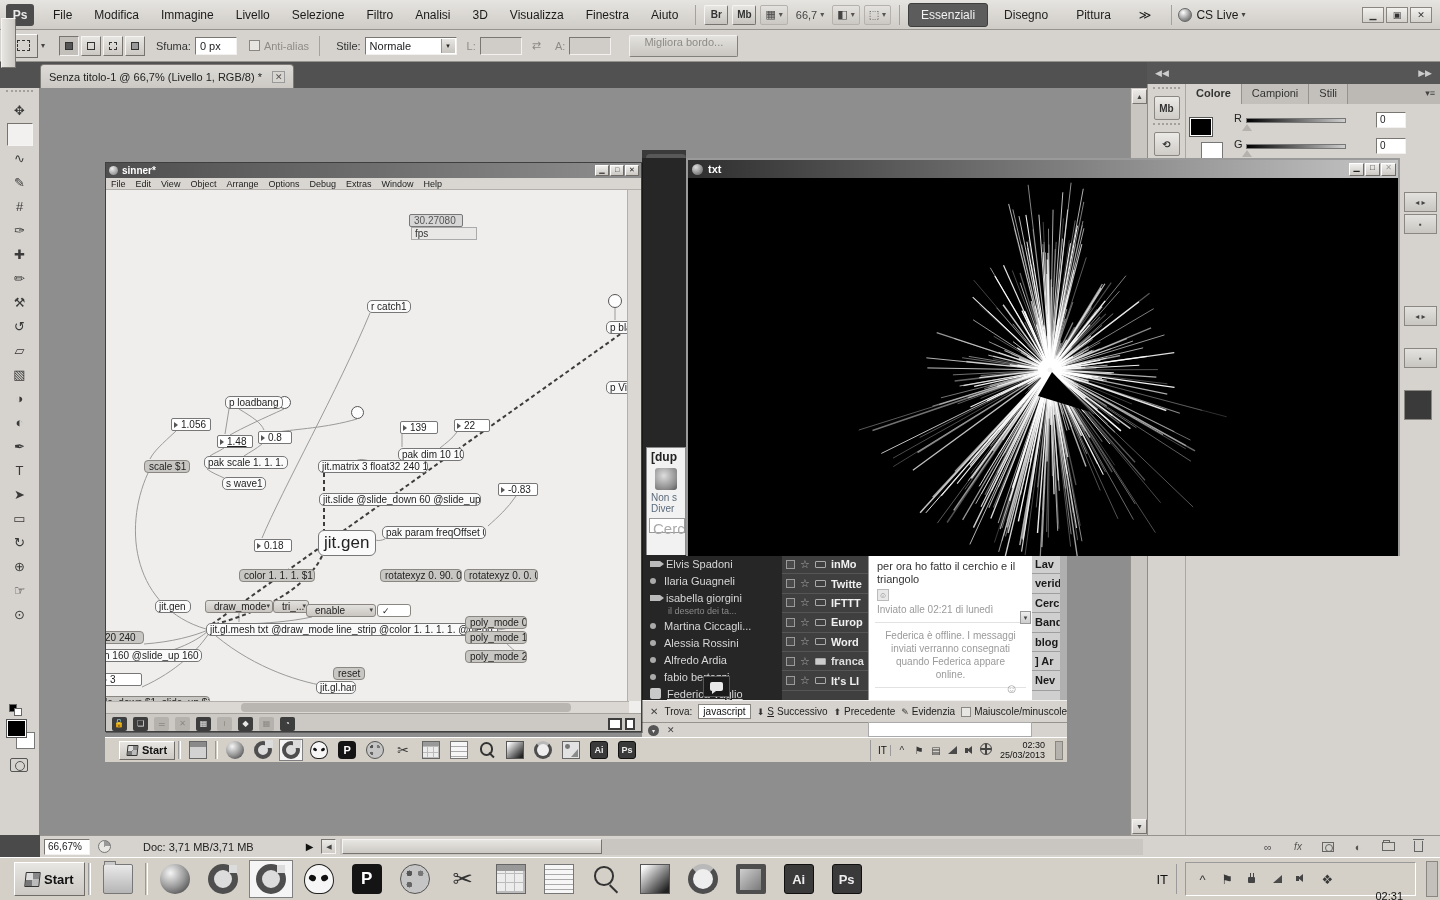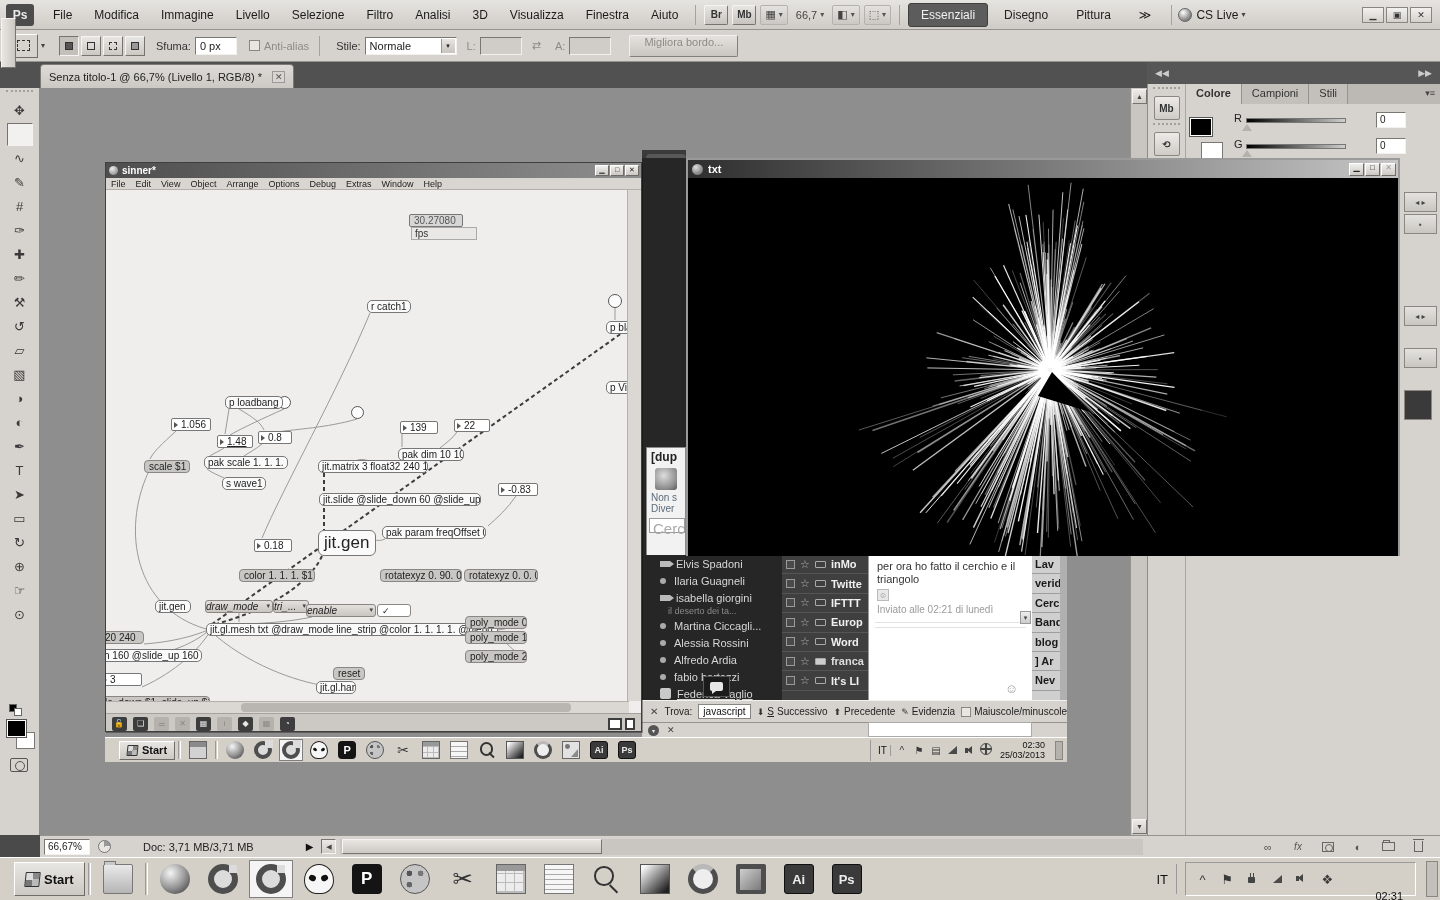--- a/index.html
+++ b/index.html
@@ -139,21 +139,21 @@
   #ff-dialog{position:absolute;left:4px;top:289px;width:40px;height:110px;background:#f2f2f2;
     border:1px solid #8a8a8a;overflow:hidden;font-size:10px;color:#555;}
   #ff-dialog .title{font-weight:bold;font-size:12px;color:#222;white-space:nowrap;padding:2px 0 0 4px;}
   #ff-dialog .avatar{width:22px;height:22px;margin:4px 0 2px 8px;border-radius:3px;
     background:radial-gradient(circle at 40% 35%,#ddd,#8a8a8a 70%,#555);}
   #ff-dialog .lnk{padding-left:4px;white-space:nowrap;color:#5a6a7a;}
   #ff-dialog .srch{margin:4px 0 16px 2px;width:36px;height:15px;border:1px solid #9a9a9a;background:#fff;
     color:#aaa;font-size:15px;padding:1px 3px;white-space:nowrap;}
   #chatblock{position:absolute;left:0;top:397px;width:425px;height:145px;}
   #chat-sidebar{position:absolute;left:0;top:0;width:140px;height:145px;background:#262626;overflow:hidden;}
-  .contact{height:17px;display:flex;align-items:center;padding-left:8px;color:#d6d6d6;font-size:11px;white-space:nowrap;margin-left:10px;}
+  .contact{height:17px;display:flex;align-items:center;padding-left:8px;color:#d6d6d6;font-size:11px;white-space:nowrap;}
   .contact .cam{width:10px;height:6px;background:#bbb;position:relative;margin-right:6px;flex:none;}
   .contact .cam::after{content:"";position:absolute;right:-4px;top:0;border-top:3px solid transparent;
     border-bottom:3px solid transparent;border-left:4px solid #bbb;}
   .contact .dot{width:6px;height:6px;border-radius:50%;background:#aaa;margin-right:8px;flex:none;}
   .contact .av{width:11px;height:11px;background:#c9c9c9;border-radius:2px;margin-right:6px;flex:none;}
   .contact.u .nm{text-decoration:underline;}
   .contact-sub{height:11px;font-size:9px;color:#8a8a8a;padding-left:26px;white-space:nowrap;}
   #chat-toggle{position:absolute;left:61px;top:121px;width:27px;height:21px;background:#1b1b1b;border:1px solid #555;
     display:flex;align-items:center;justify-content:center;}
   #chat-toggle .bub{width:13px;height:9px;background:#e8e8e8;border-radius:2px;position:relative;}
@@ -299,21 +299,21 @@
   .mx{position:absolute;font-size:10px;color:#222;display:flex;align-items:center;height:13px;
     white-space:nowrap;overflow:hidden;}
   .mx.obj{background:#fafafa;border:1px solid #777;border-radius:5px;padding:0 3px;}
   .mx.objbig{background:#fafafa;border:1px solid #777;border-radius:6px;padding:0 5px;font-size:17px;}
   .mx.msg{background:#c9c7c3;border:1px solid #8a8782;border-radius:4px;padding:0 4px;}
   .mx.number,.mx.numplain{background:#fff;border:1px solid #777;border-radius:2px;padding:0 3px 0 9px;position:absolute;}
   .mx.number::before{content:"";position:absolute;left:2px;top:3px;border-top:3px solid transparent;
     border-bottom:3px solid transparent;border-left:4px solid #555;}
   .mx.numplain{padding-left:4px;background:#d6d6d6;color:#555;}
   .mx.comment{background:#e9e8e6;border:1px solid #aaa;padding:0 3px;color:#333;}
-  .mx.menu{background:linear-gradient(#e3e1dd,#c9c6c1);border:1px solid #8a8782;border-radius:3px;padding:0 12px 0 0;position:absolute;font-style:italic;}
+  .mx.menu{background:linear-gradient(#e3e1dd,#c9c6c1);border:1px solid #8a8782;border-radius:3px;padding:0 12px 0 8px;position:absolute;}
   .mx.menu::after{content:"▾";position:absolute;right:2px;top:1px;font-size:7px;color:#444;}
   .mx.check{background:#fff;border:1px solid #8a8782;border-radius:3px;padding:0 4px;font-size:9px;}
   .mx.toggle{border:1.5px solid #555;border-radius:50%;background:#fdfdfd;}
   #max-vscroll{position:absolute;right:0;top:27px;width:14px;height:511px;background:#dbd8d3;border-left:1px solid #b3b0ab;}
   #max-hscroll{position:absolute;left:0;top:538px;width:523px;height:12px;background:#dbd8d3;border-top:1px solid #b3b0ab;}
   #max-hthumb{position:absolute;left:135px;top:1px;width:330px;height:9px;background:#b9b6b1;border-radius:4px;}
   #max-toolbar{position:absolute;left:0;top:550px;width:100%;height:20px;background:#ccc9c4;border-top:1px solid #a5a29d;
     display:flex;align-items:center;gap:6px;padding-left:6px;}
   .mtb{width:15px;height:14px;background:#3d3d3d;border-radius:2px;display:flex;align-items:center;justify-content:center;
     color:#e8e8e8;font-size:8px;}
@@ -594,20 +594,21 @@
             <span class="st">☆</span>
             <span class="tag"></span>
             <span class="snd">It's LI</span>
           </div>
         </div>
       <div id="chat-popup">
         <div class="msg">per ora ho fatto il cerchio e il triangolo</div>
         <div class="emo">☺</div>
         <div class="sent">Inviato alle 02:21 di lunedì</div>
         <hr>
+        <div class="off">Federica è offline. I messaggi inviati verranno consegnati quando Federica appare online.</div>
         <hr>
         <div class="smile">☺</div>
       </div>
       <div id="popup-scroll">▾</div>
       <div id="subject-col">
           <div class="frag">Lav</div>
           <div class="frag">verid</div>
           <div class="frag">Cerc</div>
           <div class="frag">Band</div>
           <div class="frag">blog</div>

